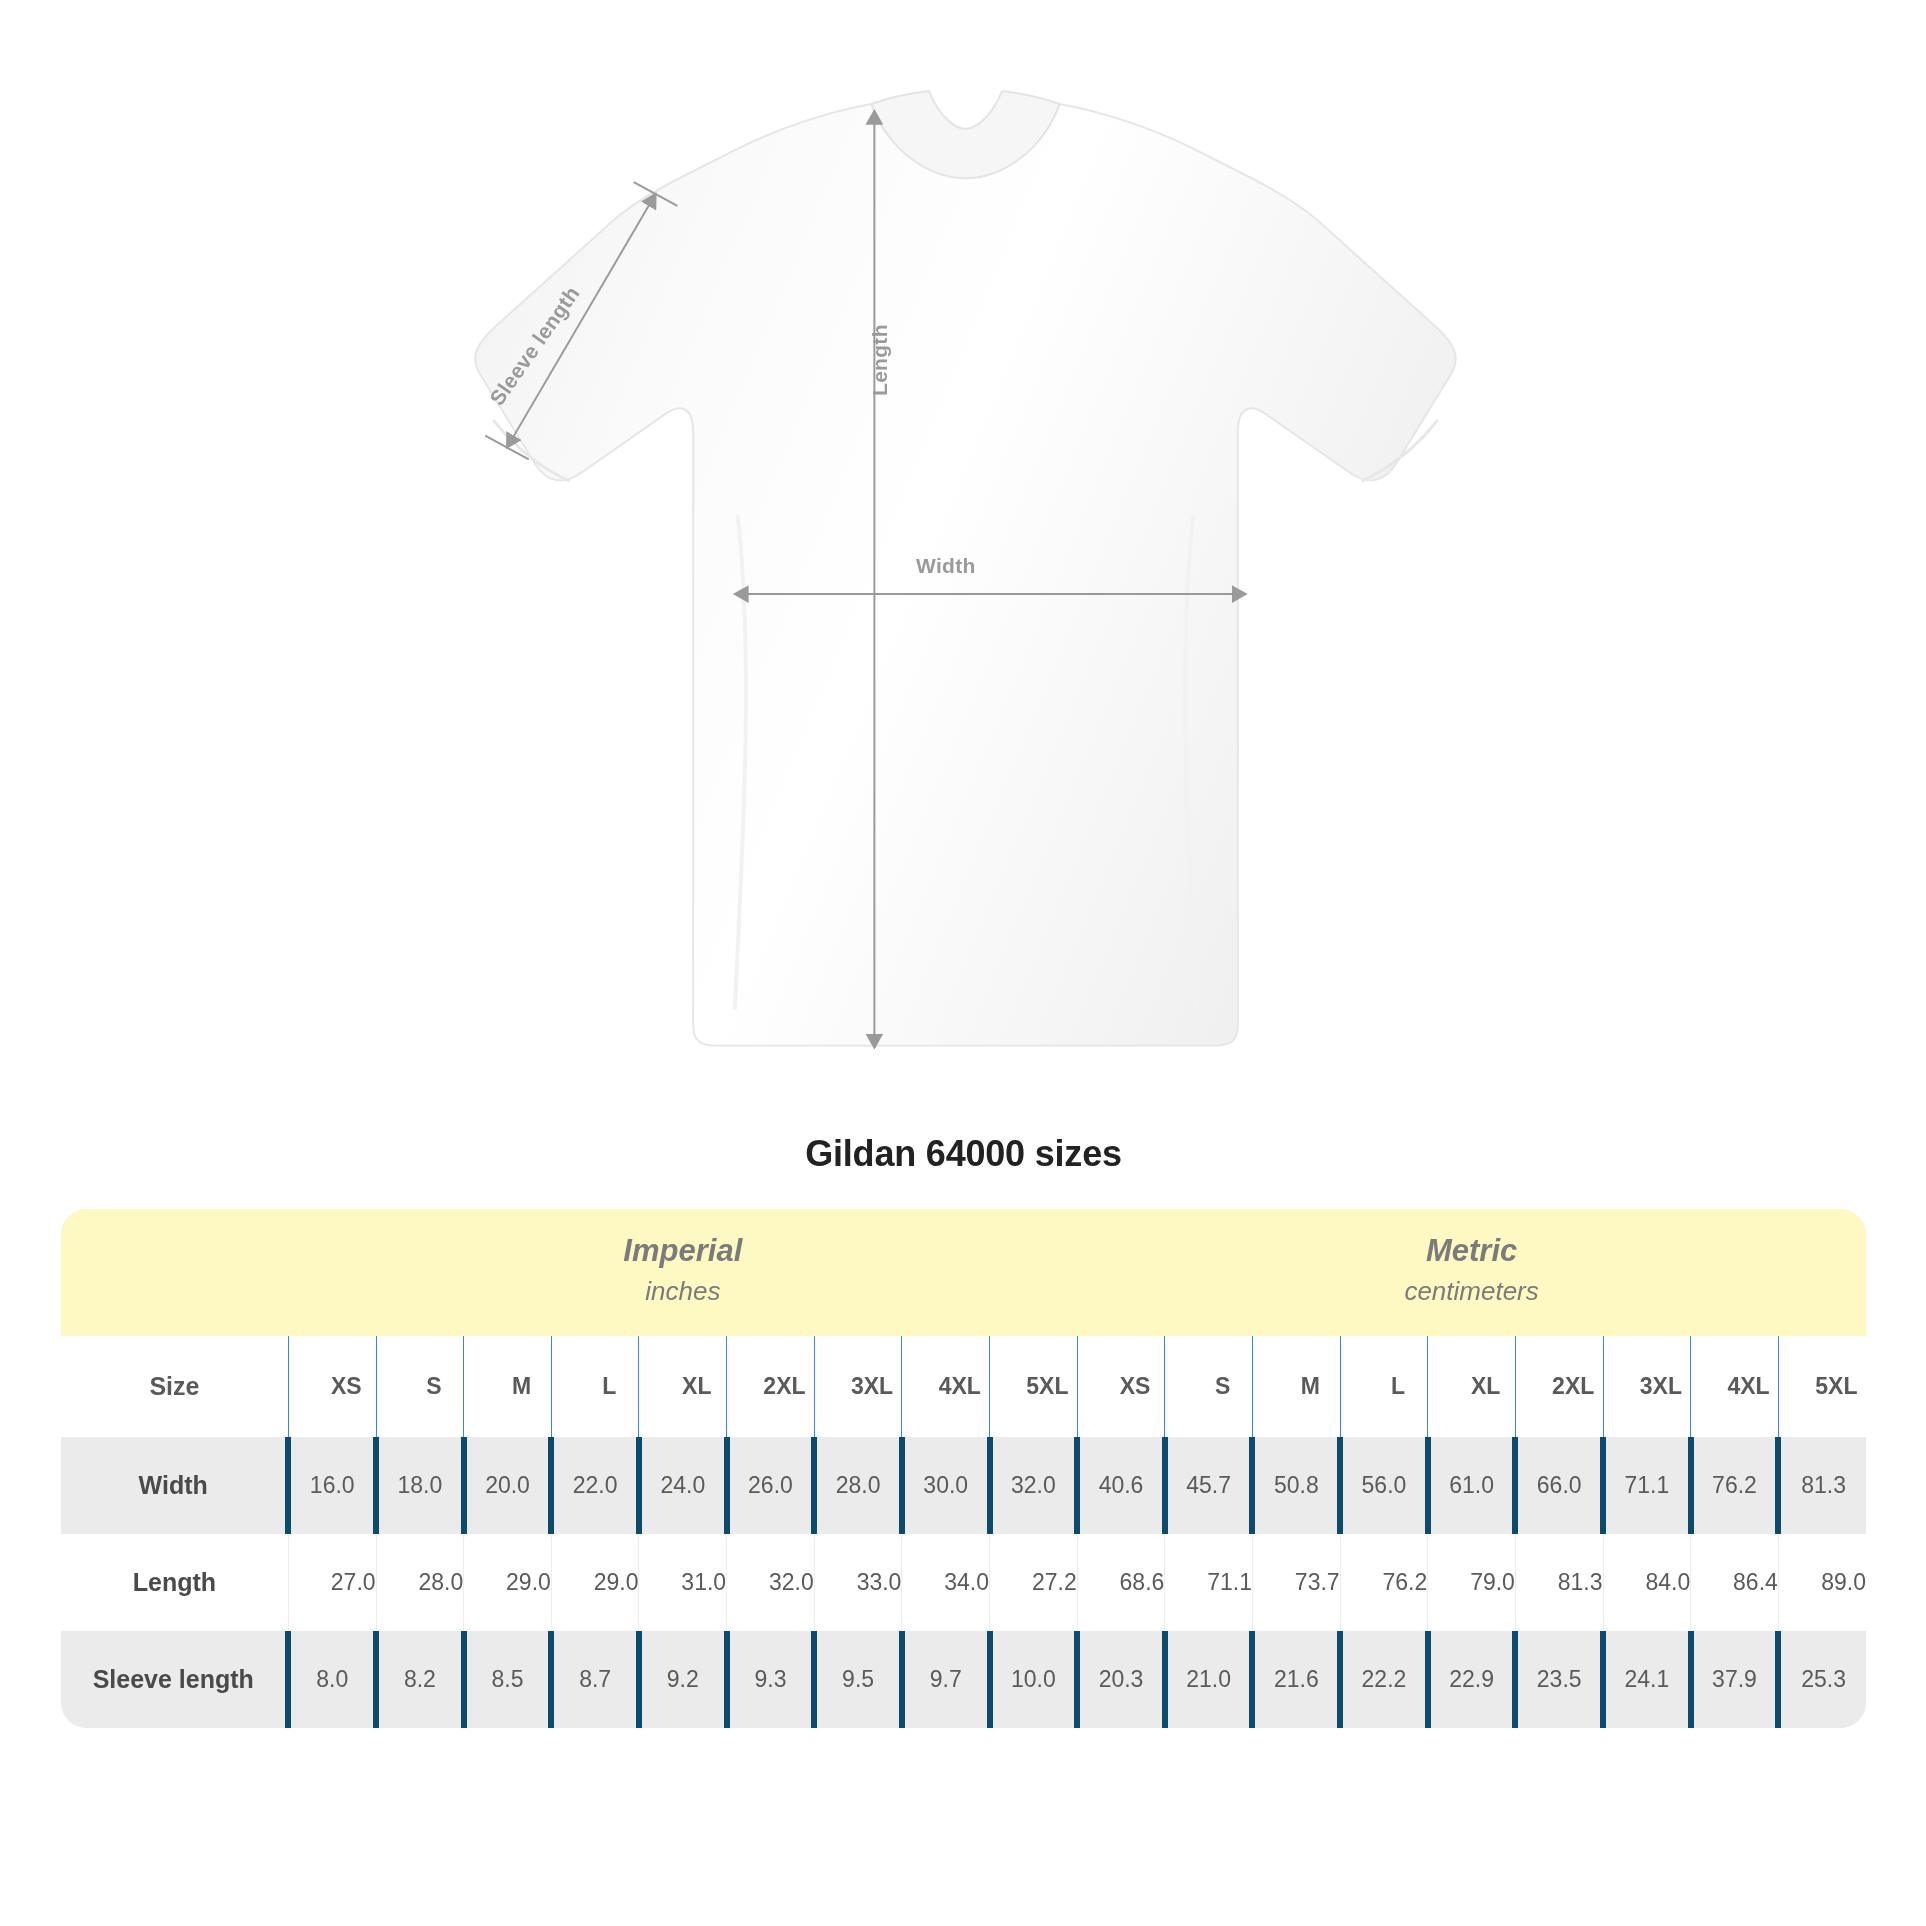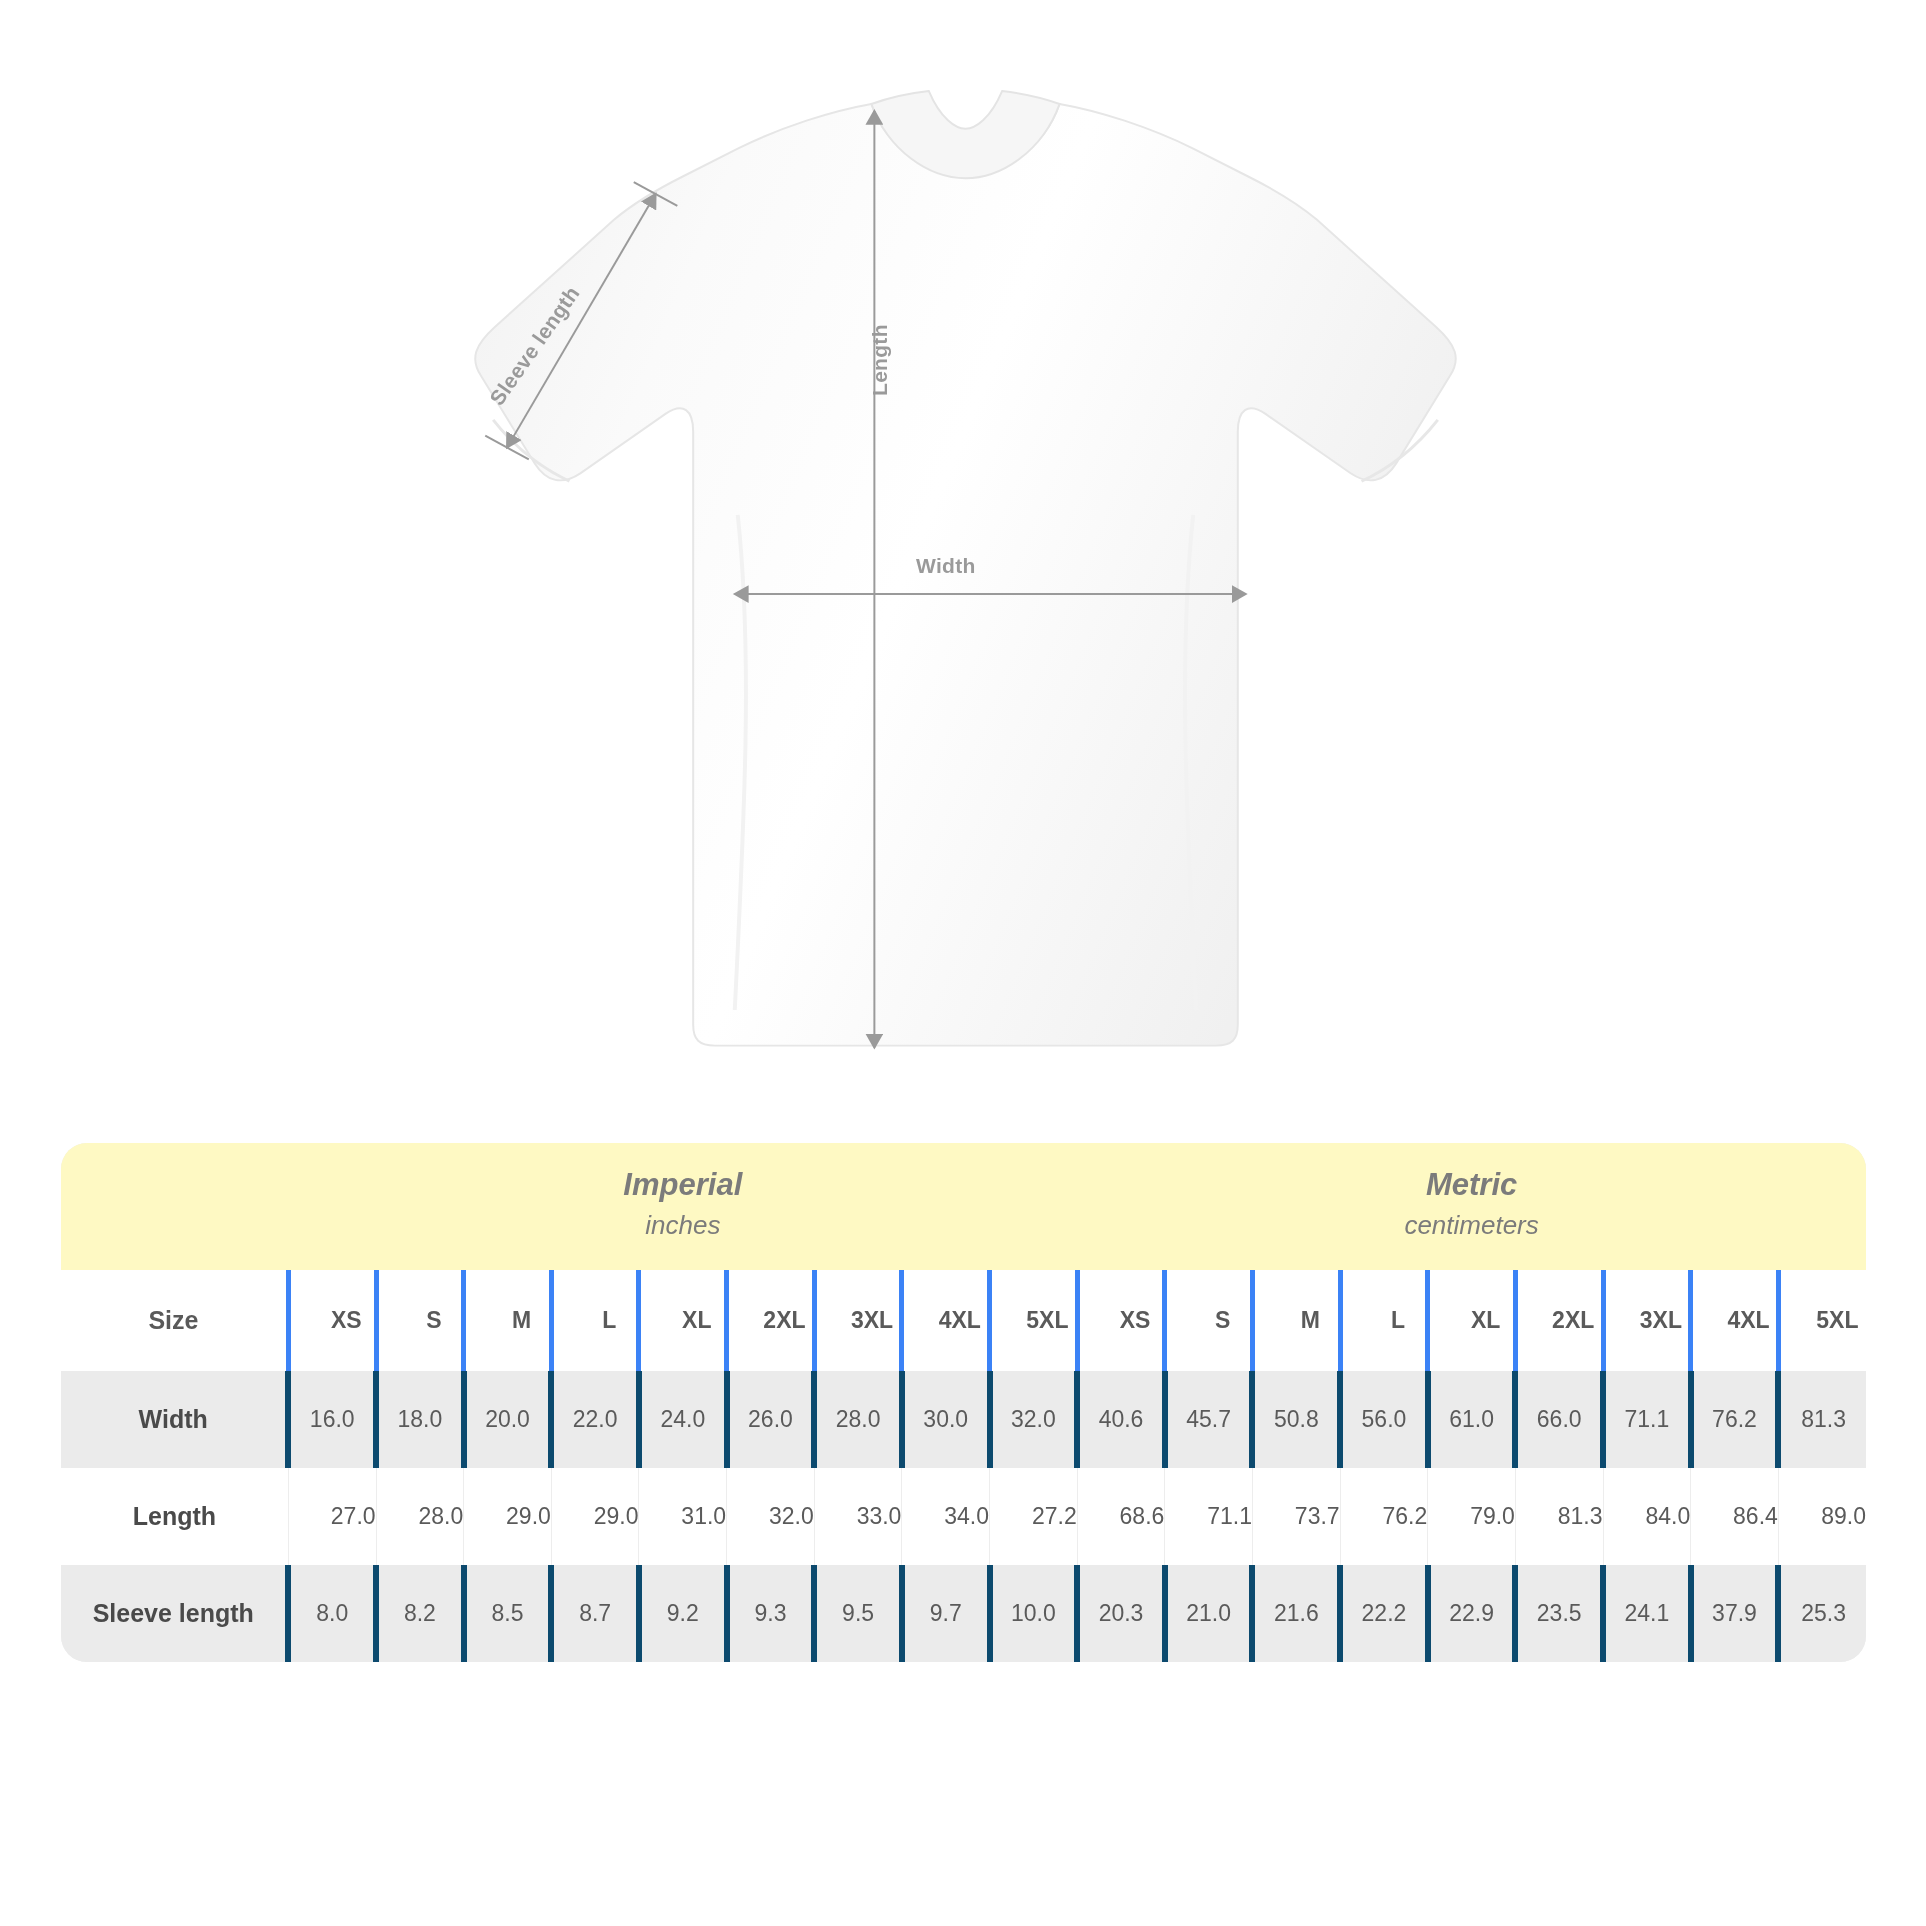--- a/index.html
+++ b/index.html
@@ -131,21 +131,21 @@
   .data-row td.rowhead {
     font-weight: bold;
     color: #4a4a4a;
     font-size: 25px;
   }
   .cell-div {
     border-left: 1px solid #e2e2e2;
   }
   .data-row.odd td.cell-div { border-left: 6px solid #0c4a6e; }
   .data-row.even td.cell-div { border-left: 1px solid #ededed; text-align: right; }
-  .hdr-row td.cell-div { border-left: 5px solid #3b82f6; padding-left: 28px; }
+  .hdr-row td.cell-div { border-left: 1px solid #3b82f6; padding-left: 28px; }
 </style>
 </head>
 <body>
 
 <div class="page">
 
   <div class="shirt-area">
     <svg class="shirt-svg" width="1927" height="1109" viewBox="0 0 1946 1120">
       <defs>
         <linearGradient id="shirtShade" x1="0" y1="0" x2="1" y2="0.4">
@@ -217,20 +217,21 @@
       <line x1="640" y1="184" x2="684" y2="208" stroke="#9a9a9a" stroke-width="2"></line>
       <line x1="490" y1="440" x2="534" y2="464" stroke="#9a9a9a" stroke-width="2"></line>
     </svg>
 
     <div class="dim-label width-label">Width</div>
     <div class="dim-label length-label">Length</div>
     <div class="dim-label sleeve-label">Sleeve length</div>
   </div>
 
   <div class="title-block">
+    <div class="chart-title">Gildan 64000 sizes</div>
   </div>
 
   <div class="table-wrap">
     <table class="size-table">
       <colgroup id="table-colgroup">
           <col style="width: 12.6%;">
           <col style="width: 4.85556%;">
           <col style="width: 4.85556%;">
           <col style="width: 4.85556%;">
           <col style="width: 4.85556%;">

